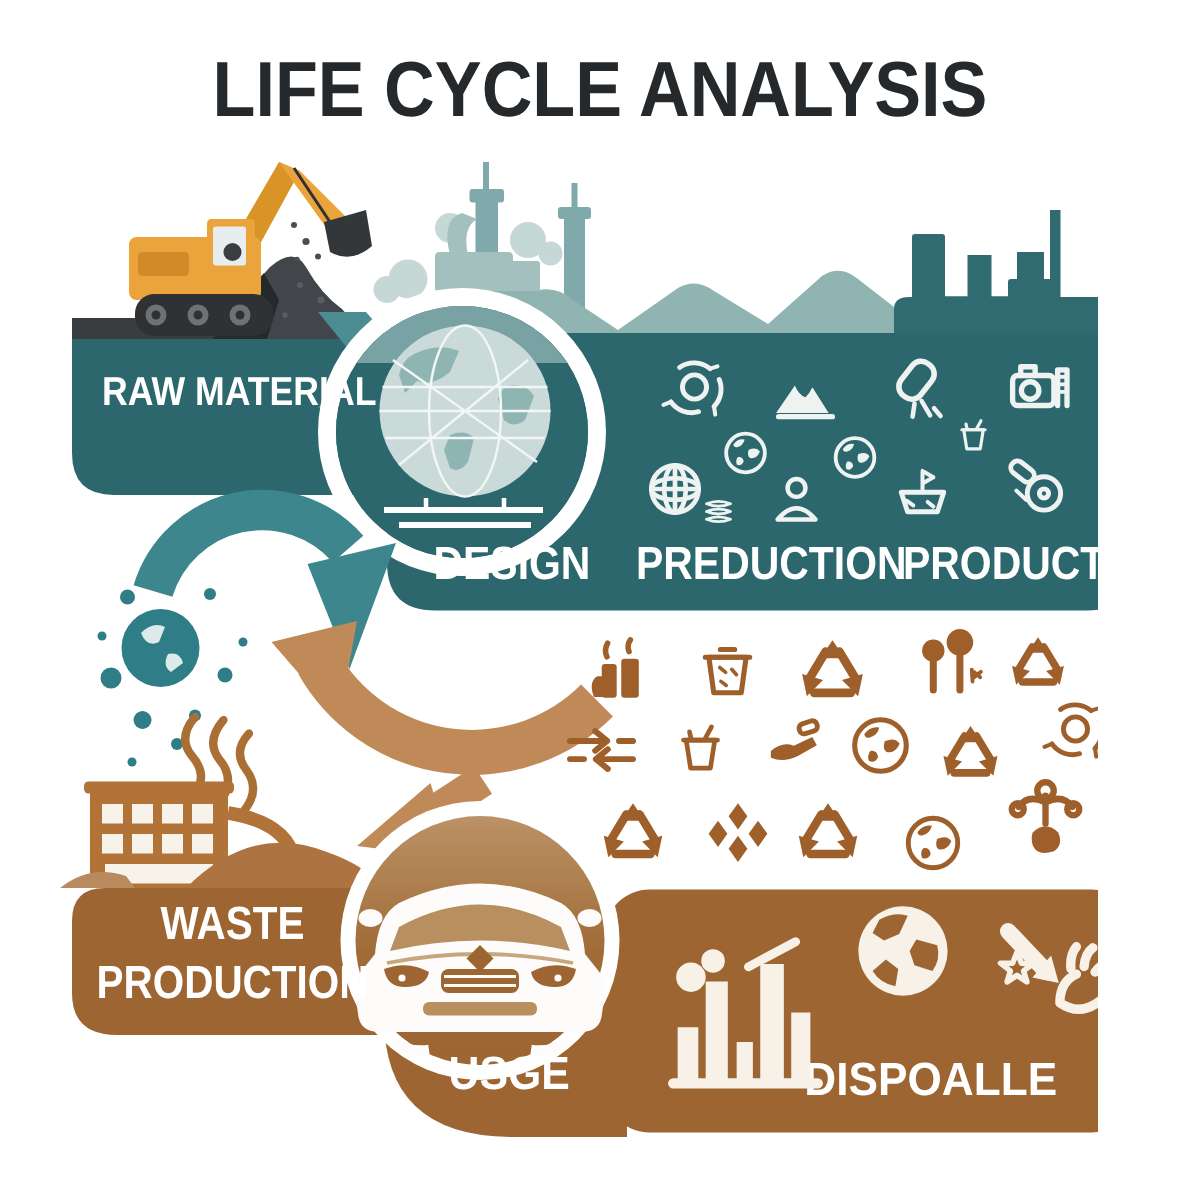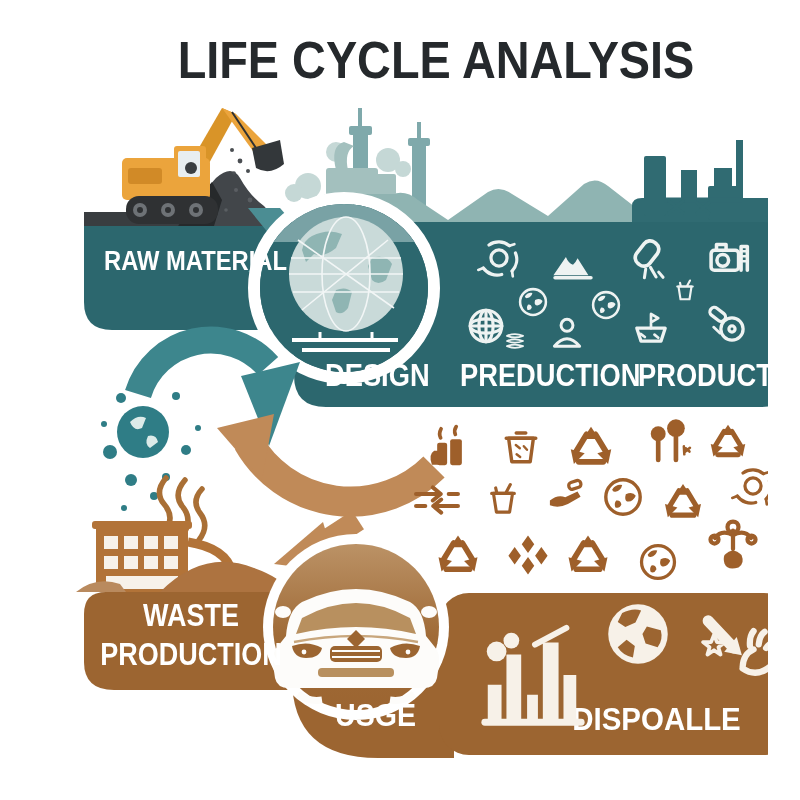--- a/index.html
+++ b/index.html
@@ -1,19 +1,18 @@
 <!DOCTYPE html>
 <html><head>
 <meta charset="utf-8">
 <style>
   html,body{margin:0;padding:0;background:#ffffff;}
   .stage{
     position:relative;width:732px;height:800px;background:#ffffff;overflow:hidden;
     font-family:"Liberation Sans",sans-serif;
-    margin-left:36px;
   }
   .art{position:absolute;left:0;top:0;width:800px;height:800px;}
   .txt{position:absolute;color:#ffffff;font-weight:700;white-space:nowrap;}
   .title{
     position:absolute;left:0;top:30px;width:800px;text-align:center;
     color:#25292c;font-weight:700;font-size:52px;letter-spacing:0px;
     transform:scaleX(.9);transform-origin:center top;white-space:nowrap;
   }
   .raw{left:68px;top:246px;font-size:27px;transform:scaleX(.88);transform-origin:left top;}
   .design{left:289px;top:358px;font-size:31px;transform:scaleX(.88);transform-origin:left top;}

